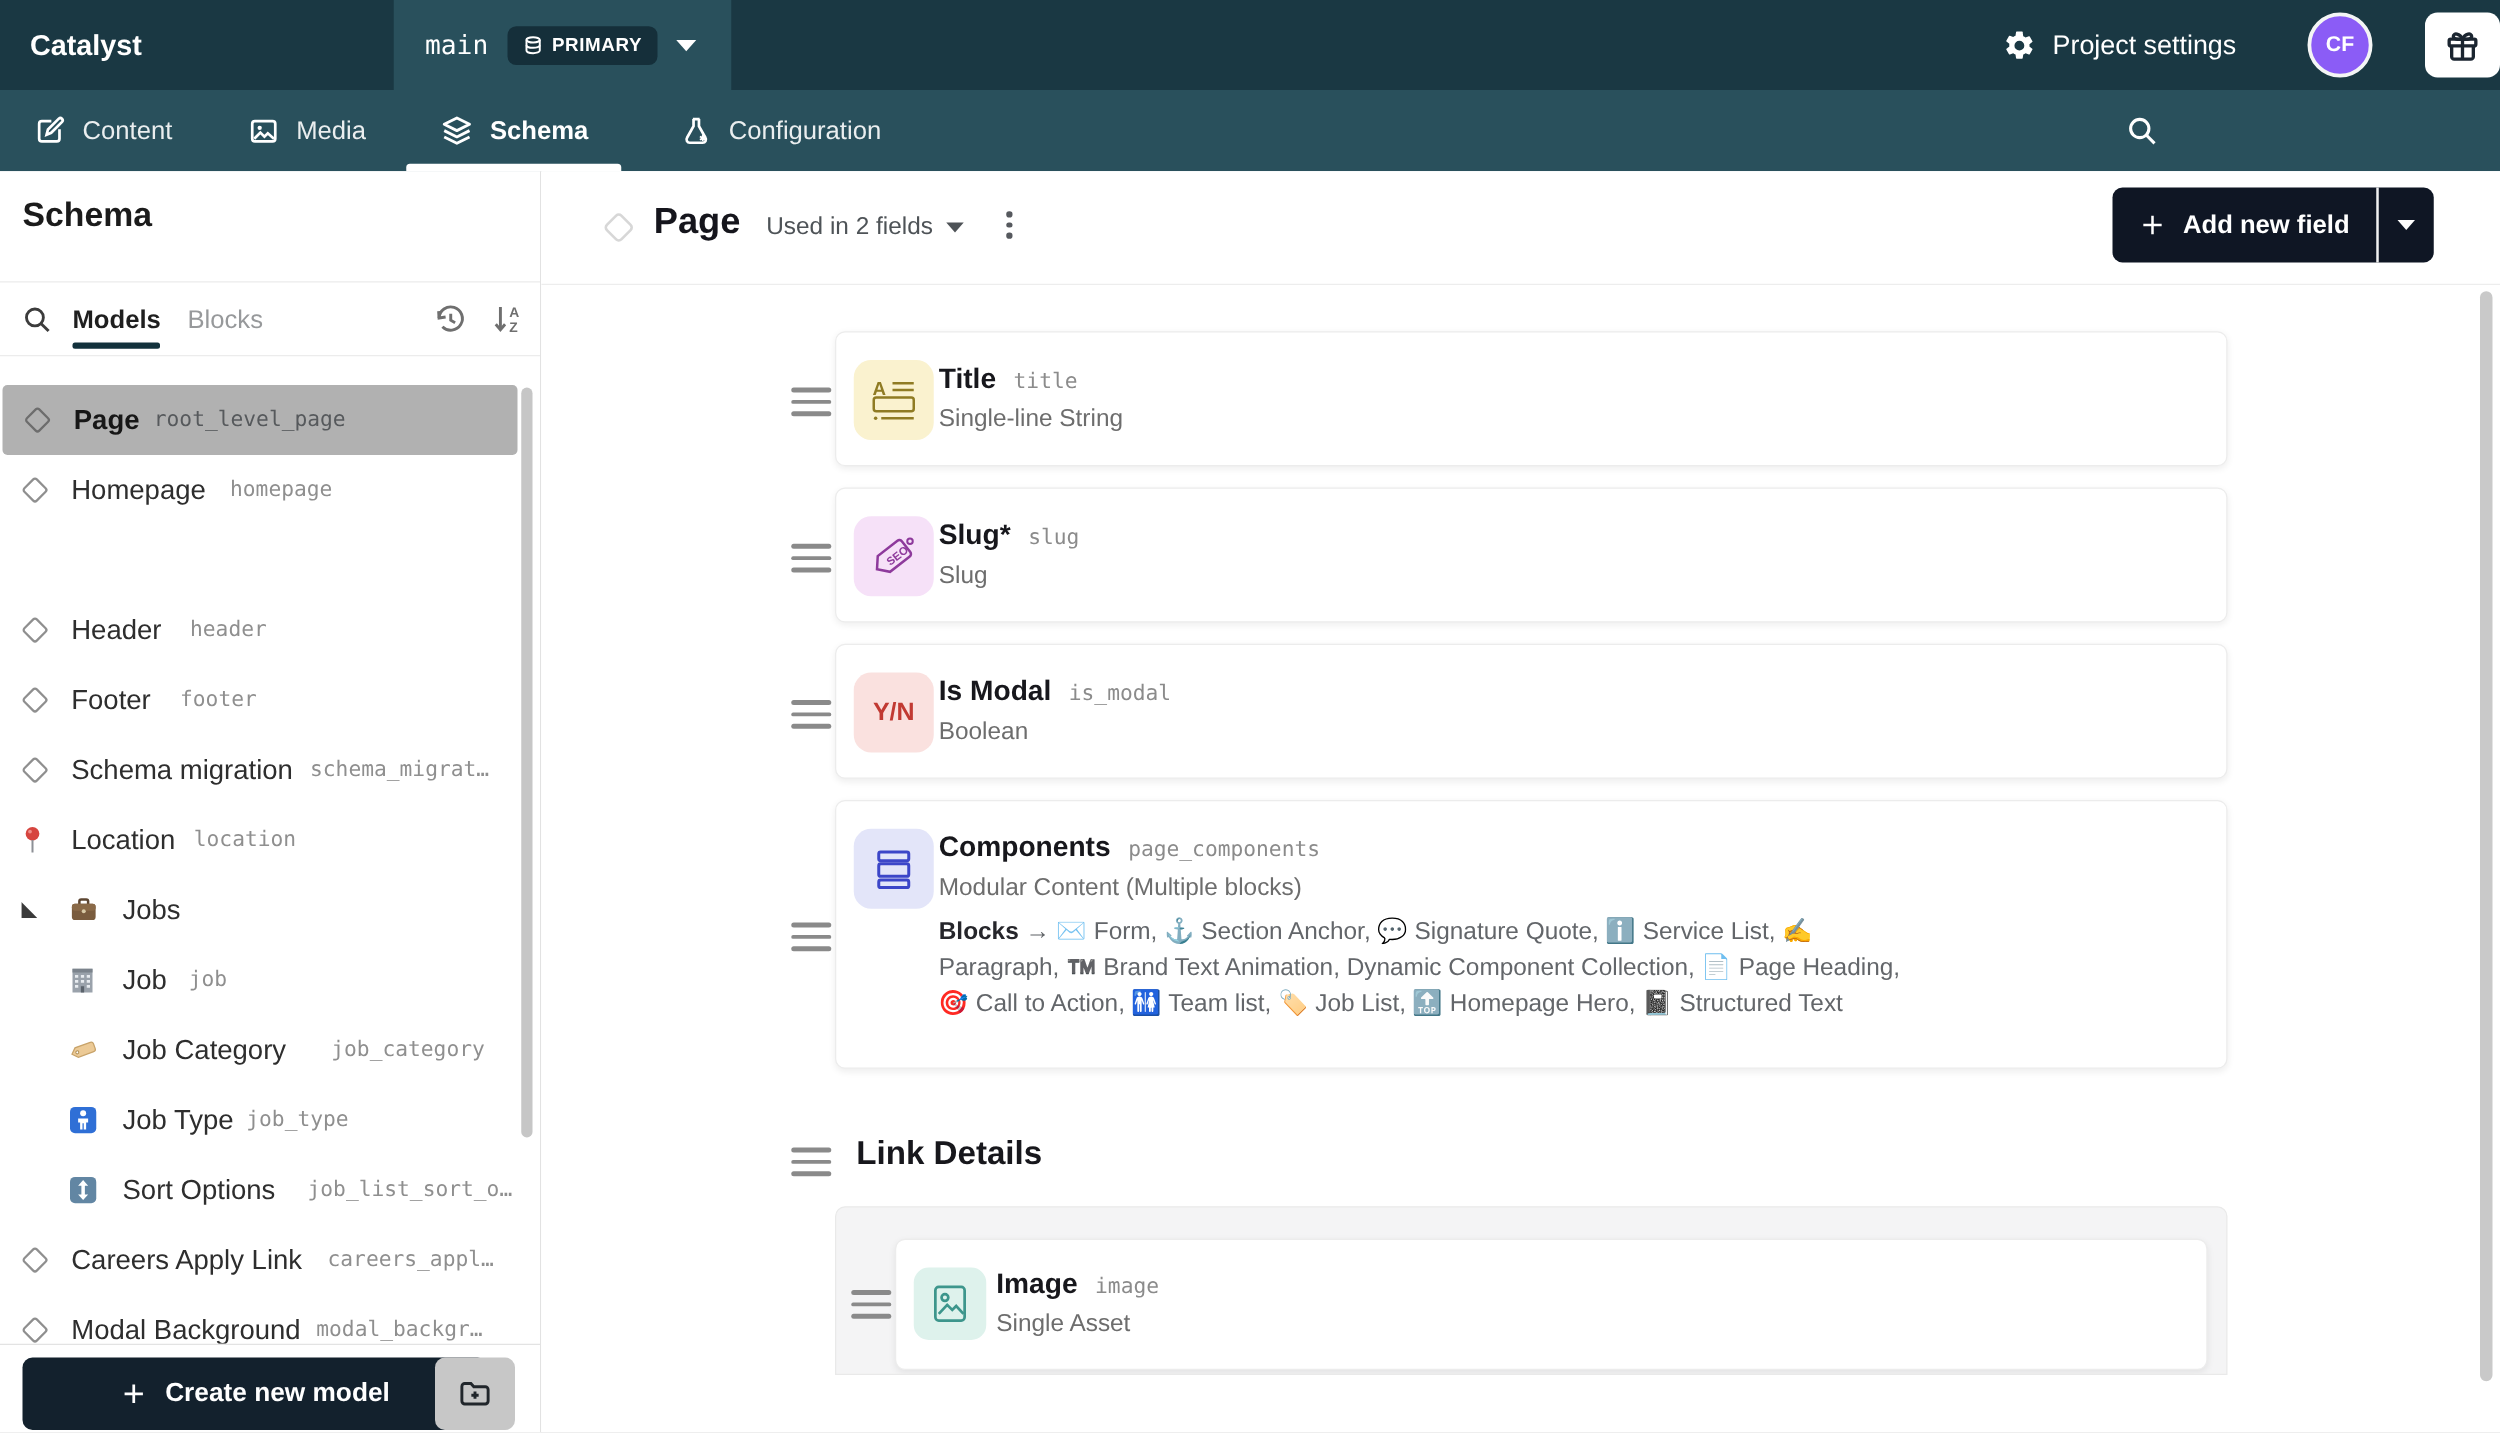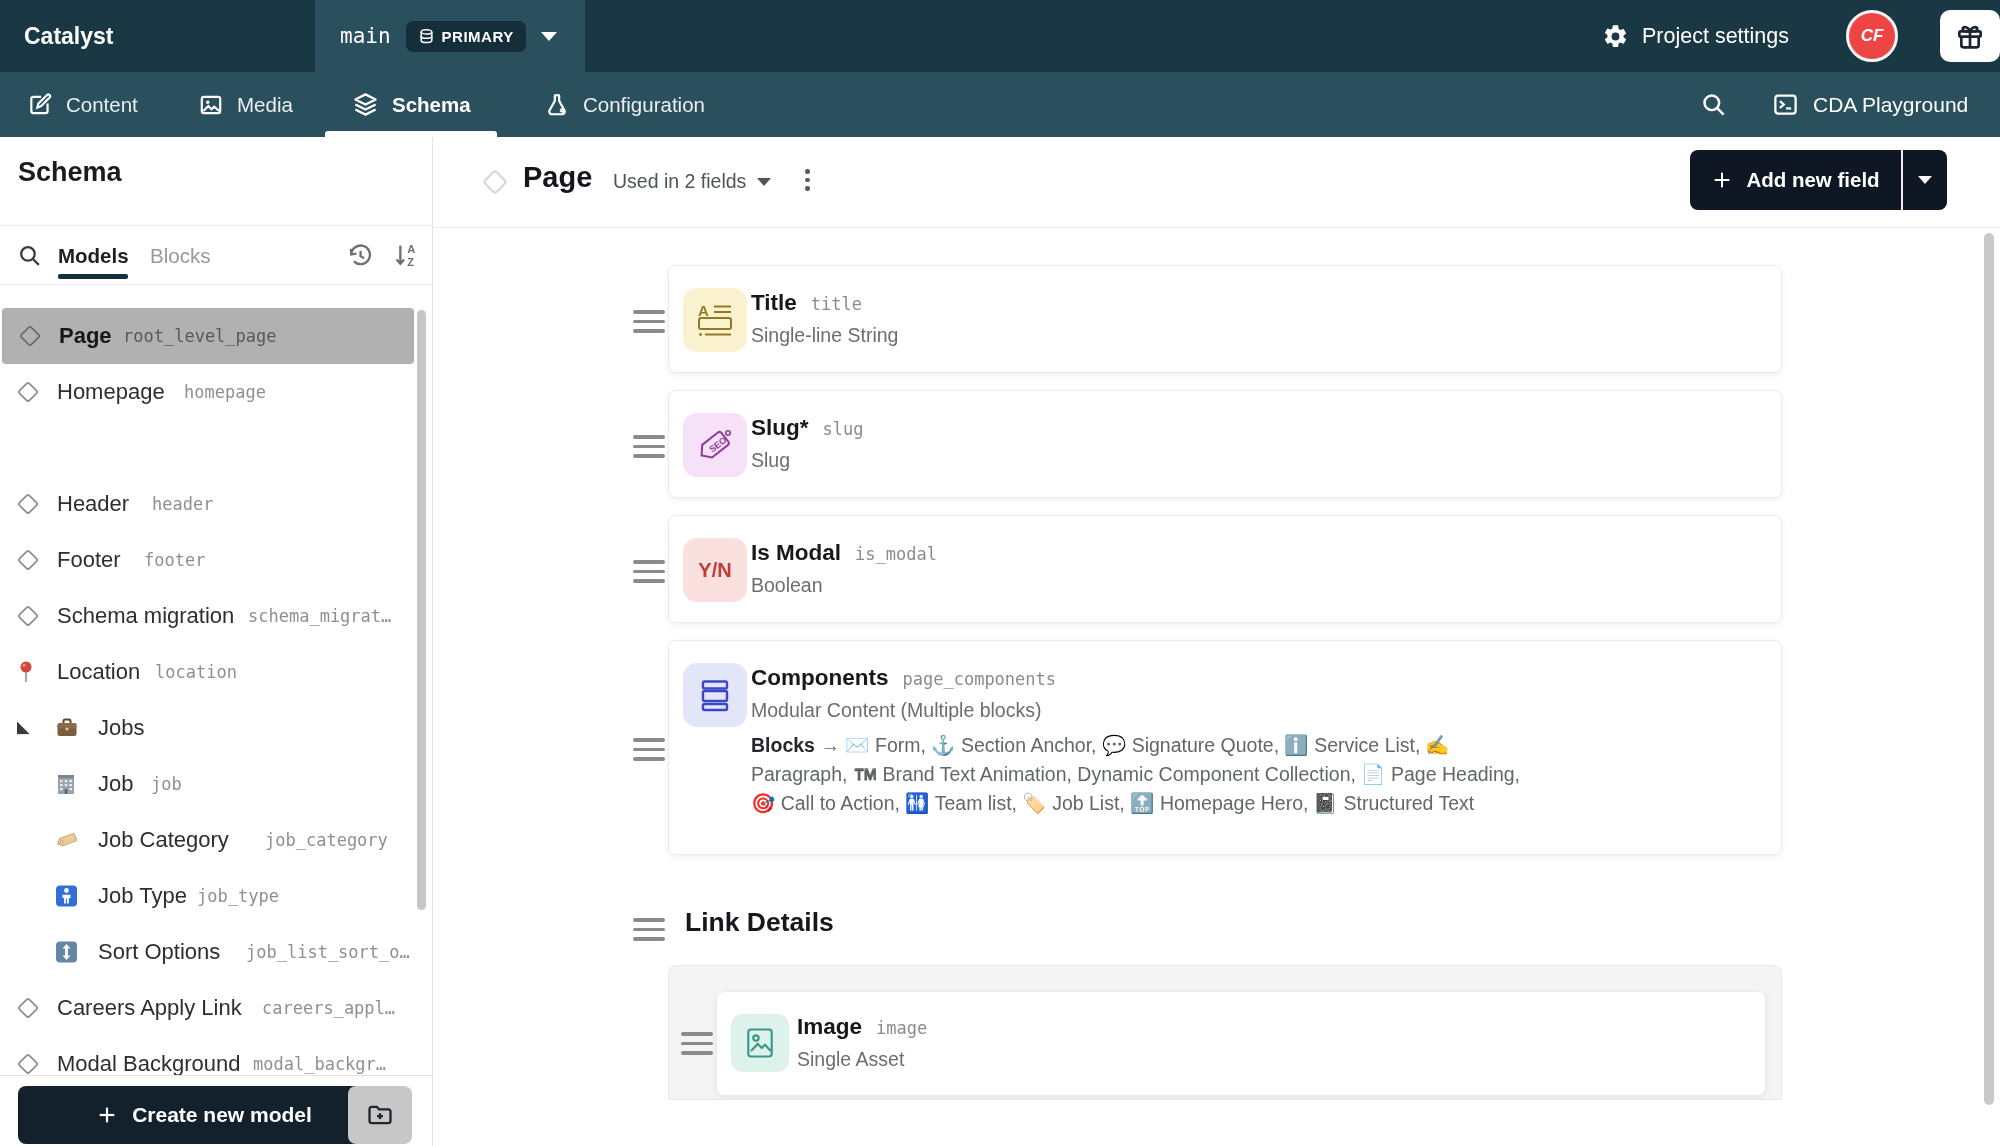--- a/index.html
+++ b/index.html
@@ -11,21 +11,21 @@
   
   .topbar { position:absolute; left:0; top:0; width:2000px; height:72px; background:#1a3843; }
   .logo { position:absolute; left:24px; top:0; line-height:72px; color:#fff; font-size:23px; font-weight:bold; }
   .env-block { position:absolute; left:315px; top:0; width:270px; height:72px; background:#29505c; display:flex; align-items:center; gap:15px; padding:0 16px 0 25px; cursor:pointer; }
   .env-name { color:#fff; font-size:21px; }
   .env-badge { background:#152f3a; border-radius:7px; padding:7px 12px; display:flex; align-items:center; gap:7px; }
   .env-badge span { color:#fff; font-size:15px; font-weight:bold; letter-spacing:.5px; }
   .caret-down-w { width:0; height:0; border-left:8px solid transparent; border-right:8px solid transparent; border-top:9px solid #fff; }
   .proj-settings { position:absolute; left:1602px; top:0; height:72px; display:flex; align-items:center; gap:13px; cursor:pointer; }
   .proj-settings span { color:#fff; font-size:21.5px; }
-  .avatar { position:absolute; left:1846px; top:10px; width:52px; height:52px; border-radius:50%; background:#ef4444; border:3px solid #f4f5f5; color:#fff; font-size:17px; font-weight:bold; display:flex; align-items:center; justify-content:center; cursor:pointer;font-style:italic; }
+  .avatar { position:absolute; left:1846px; top:10px; width:52px; height:52px; border-radius:50%; background:#8b5cf6; border:3px solid #f4f5f5; color:#fff; font-size:17px; font-weight:bold; display:flex; align-items:center; justify-content:center; cursor:pointer; }
   .gift-btn { position:absolute; left:1940px; top:10px; width:60px; height:52px; background:#fff; border-radius:10px; display:flex; align-items:center; justify-content:center; cursor:pointer; }
 
   
   .navbar { position:absolute; left:0; top:72px; width:2000px; height:65px; background:#29505c; }
   .nav-tab { position:absolute; top:0; height:65px; display:flex; align-items:center; gap:13px; color:rgba(255,255,255,.9); font-size:20.5px; cursor:pointer; }
   .nav-tab.active { color:#fff; font-weight:bold; }
   .nav-underline { position:absolute; left:325px; bottom:0; width:172px; height:6px; background:#fff; border-radius:3px 3px 0 0; }
   .nav-right-ic { position:absolute; top:0; height:65px; display:flex; align-items:center; cursor:pointer; }
   .cda { position:absolute; left:1772px; top:0; height:65px; display:flex; align-items:center; gap:14px; color:#fff; font-size:21px; cursor:pointer; }
 
@@ -176,28 +176,20 @@
         </svg>
       <span>Configuration</span>
     </div>
 
     <div class="nav-right-ic" style="left:1700px">
       <svg width="27" height="27" viewBox="0 0 24 24" fill="none" stroke="#fff" stroke-width="2.2">
           <circle cx="10.5" cy="10.5" r="6.5"></circle>
           <line x1="15.3" y1="15.3" x2="21" y2="21"></line>
         </svg>
     </div>
-    <div class="cda">
-      <svg width="27" height="27" viewBox="0 0 24 24" fill="none" stroke="#fff" stroke-width="2">
-          <rect x="3" y="4" width="18" height="16" rx="2.5"></rect>
-          <polyline points="7 9 10.5 12 7 15"></polyline>
-          <line x1="12.5" y1="15.5" x2="17" y2="15.5"></line>
-        </svg>
-      <span>CDA Playground</span>
-    </div>
   </div>
 
   <div class="sidebar">
     <div class="sb-title">Schema</div>
     <div class="sb-div1"></div>
 
     <div class="sb-search">
       <svg width="25" height="25" viewBox="0 0 24 24" fill="none" stroke="#3c3c3c" stroke-width="2.2">
           <circle cx="10.5" cy="10.5" r="6.5"></circle>
           <line x1="15.3" y1="15.3" x2="21" y2="21"></line>

